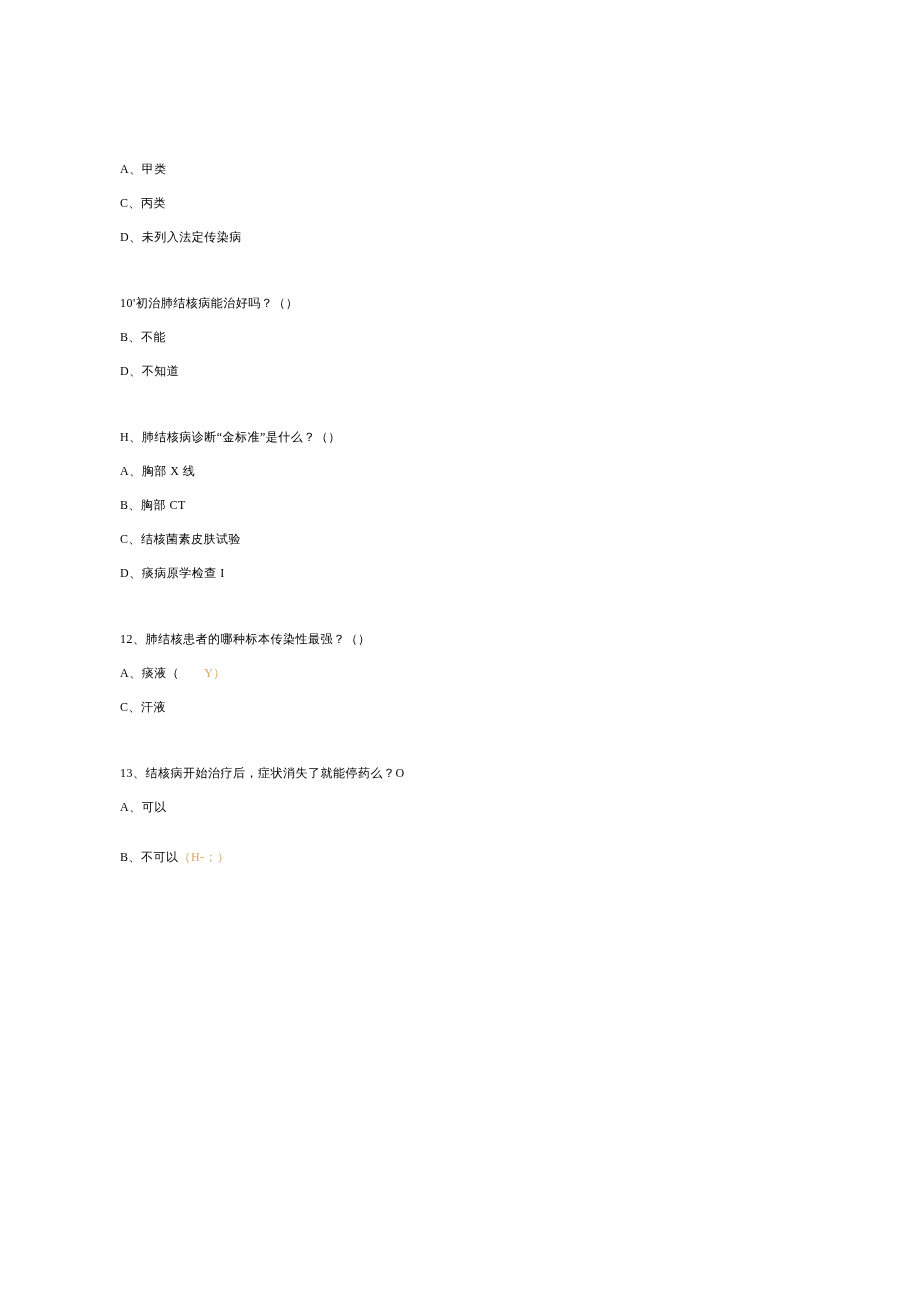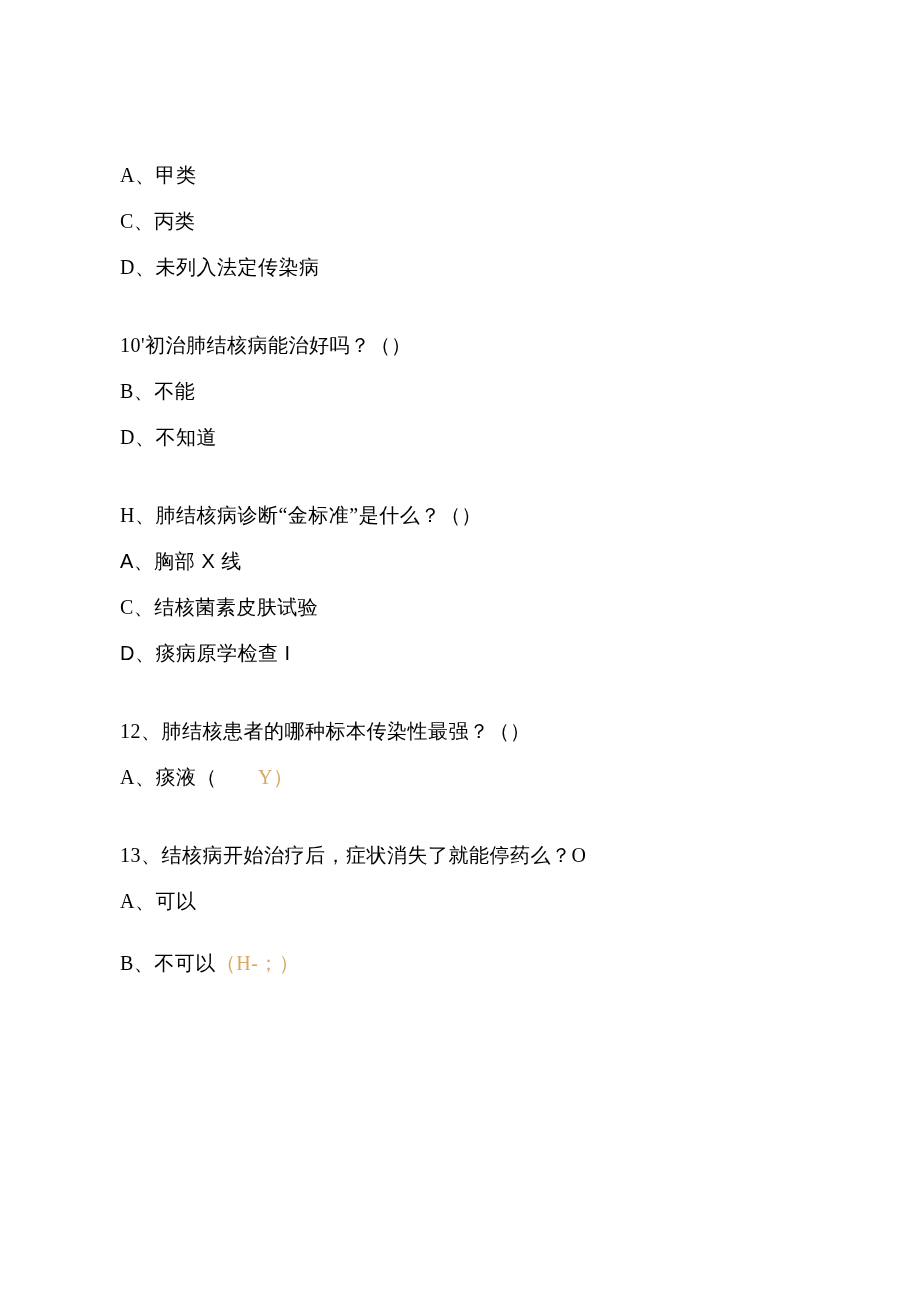--- a/index.html
+++ b/index.html
@@ -7,34 +7,34 @@
     padding: 0;
     background: #ffffff;
     font-family: "SimSun", "宋体", serif;
     width: 920px;
   }
   .page {
     padding: 160px 120px 100px 120px;
     box-sizing: border-box;
   }
   .line {
-    font-size: 20px;
+    font-size: 12px;
     color: #000000;
     line-height: 1.5;
     margin-bottom: 16px;
     letter-spacing: 0.5px;
   }
   .block-gap {
     height: 32px;
   }
   .annotation {
     color: #d9a75f;
   }
   .latin {
-    font-family: Liberation Sans, sans-serif;
+    font-family: Liberation Serif, serif;
   }
 </style>
 </head>
 <body>
 
 <div class="page">
 
   <div class="line">A、甲类</div>
   <div class="line">C、丙类</div>
   <div class="line">D、未列入法定传染病</div>
@@ -42,29 +42,31 @@
   <div class="block-gap"></div>
 
   <div class="line">10'初治肺结核病能治好吗？（）</div>
   <div class="line">B、不能</div>
   <div class="line">D、不知道</div>
 
   <div class="block-gap"></div>
 
   <div class="line">H、肺结核病诊断“金标准”是什么？（）</div>
   <div class="line latin">A、胸部 X 线</div>
+  <div class="line latin">B、胸部 CT</div>
   <div class="line">C、结核菌素皮肤试验</div>
   <div class="line latin">D、痰病原学检查 I</div>
 
   <div class="block-gap"></div>
 
   <div class="line">12、肺结核患者的哪种标本传染性最强？（）</div>
   <div class="line">
     <span>A、痰液（</span><span class="annotation">　　Y）</span>
   </div>
+  <div class="line">C、汗液</div>
 
   <div class="block-gap"></div>
 
   <div class="line">13、结核病开始治疗后，症状消失了就能停药么？O</div>
   <div class="line">A、可以</div>
 
   <div style="height:16px"></div>
 
   <div class="line">
     <span>B、不可以</span><span class="annotation">（H-；）</span>

